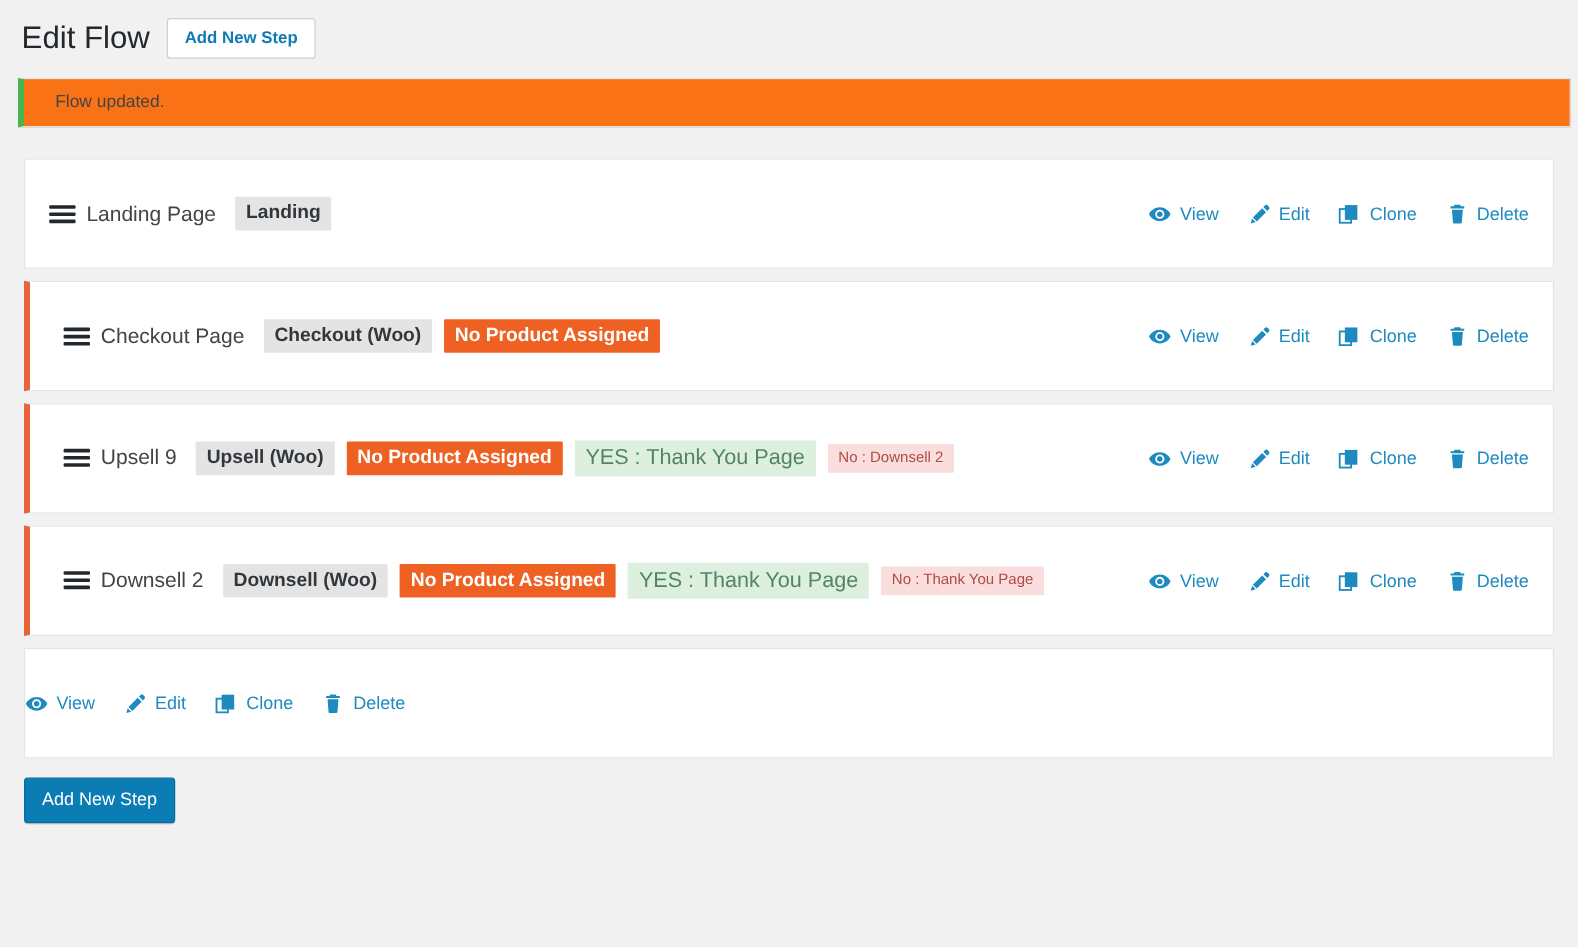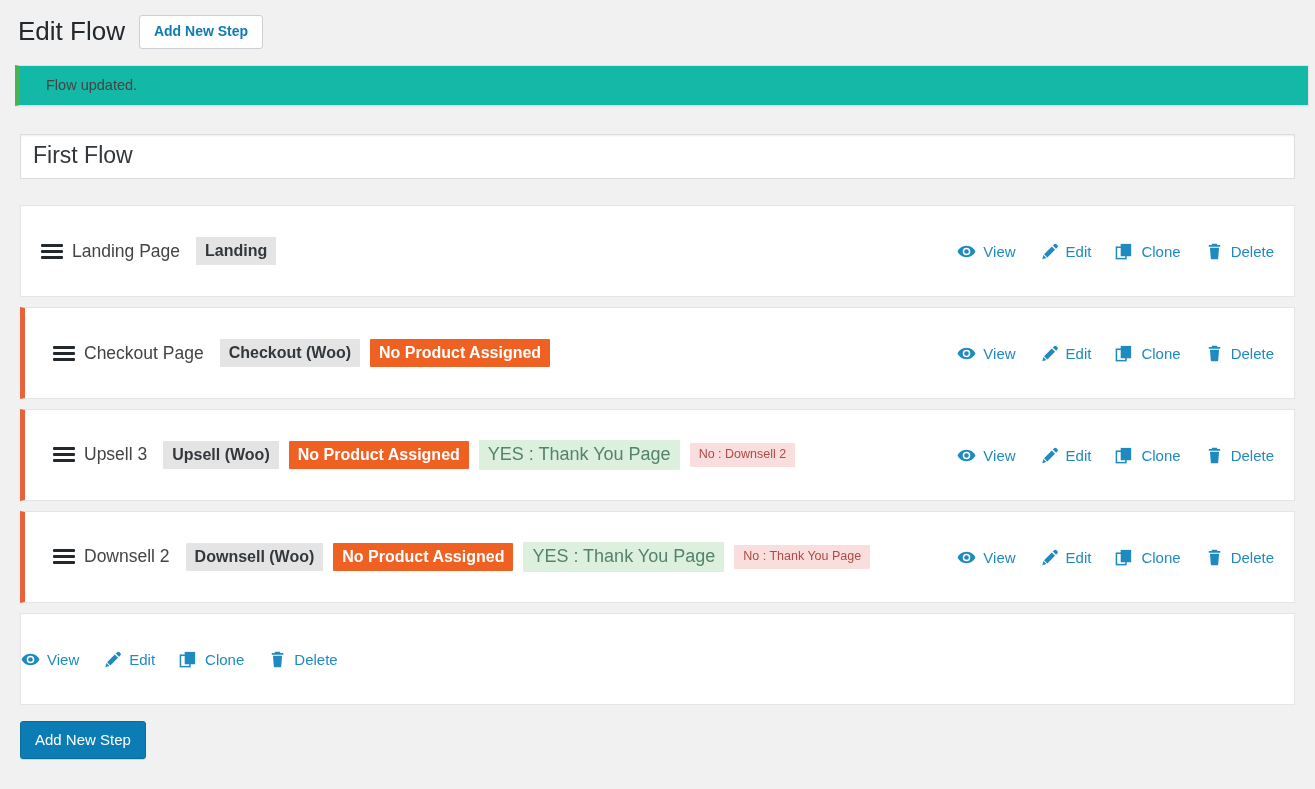--- a/index.html
+++ b/index.html
@@ -43,21 +43,21 @@
     font-size: 14px;
     font-weight: bold;
     padding: 7px 14px 8px 14px;
     cursor: pointer;
     line-height: 1.2;
     font-family: "Liberation Sans", sans-serif;
   }
 
   
   .notice {
-    background: #14b8a6;
+    background: #f97316;
     border: 1px solid #e2e2e2;
     border-left: 5px solid #46b450;
     margin: 5px 0 0 15px;
     width: 1294px;
     box-sizing: border-box;
     padding: 11px 12px 12px 26px;
     font-size: 14.5px;
     color: #444;
     box-shadow: 0 1px 1px rgba(0,0,0,.04);
   }
@@ -186,23 +186,20 @@
 
   <div class="page-header">
     <div class="page-title">Edit Flow</div>
     <button class="add-step-top">Add New Step</button>
   </div>
 
   <div class="notice">
     <span>Flow updated.</span>
   </div>
 
-  <div class="title-field-holder">
-    <input class="title-input" type="text" value="First Flow" style="">
-  </div>
 
   <div class="steps">
       <div class="step-row plain">
         <div class="step-left">
           <span class="drag-handle">
             <i></i>
             <i></i>
             <i></i>
           </span>
           <span class="step-name">Landing Page</span>
@@ -301,21 +298,21 @@
           </a>
         </div>
       </div>
       <div class="step-row accented">
         <div class="step-left">
           <span class="drag-handle">
             <i></i>
             <i></i>
             <i></i>
           </span>
-          <span class="step-name">Upsell 3</span>
+          <span class="step-name">Upsell 9</span>
           <span class="badges">
             <span class="badge type">Upsell (Woo)</span>
             <span class="badge warn">No Product Assigned</span>
             <span class="badge yes">YES : Thank You Page</span>
             <span class="badge no">No : Downsell 2</span>
           </span>
         </div>
         <div class="actions">
           <a class="action">
             <span>

